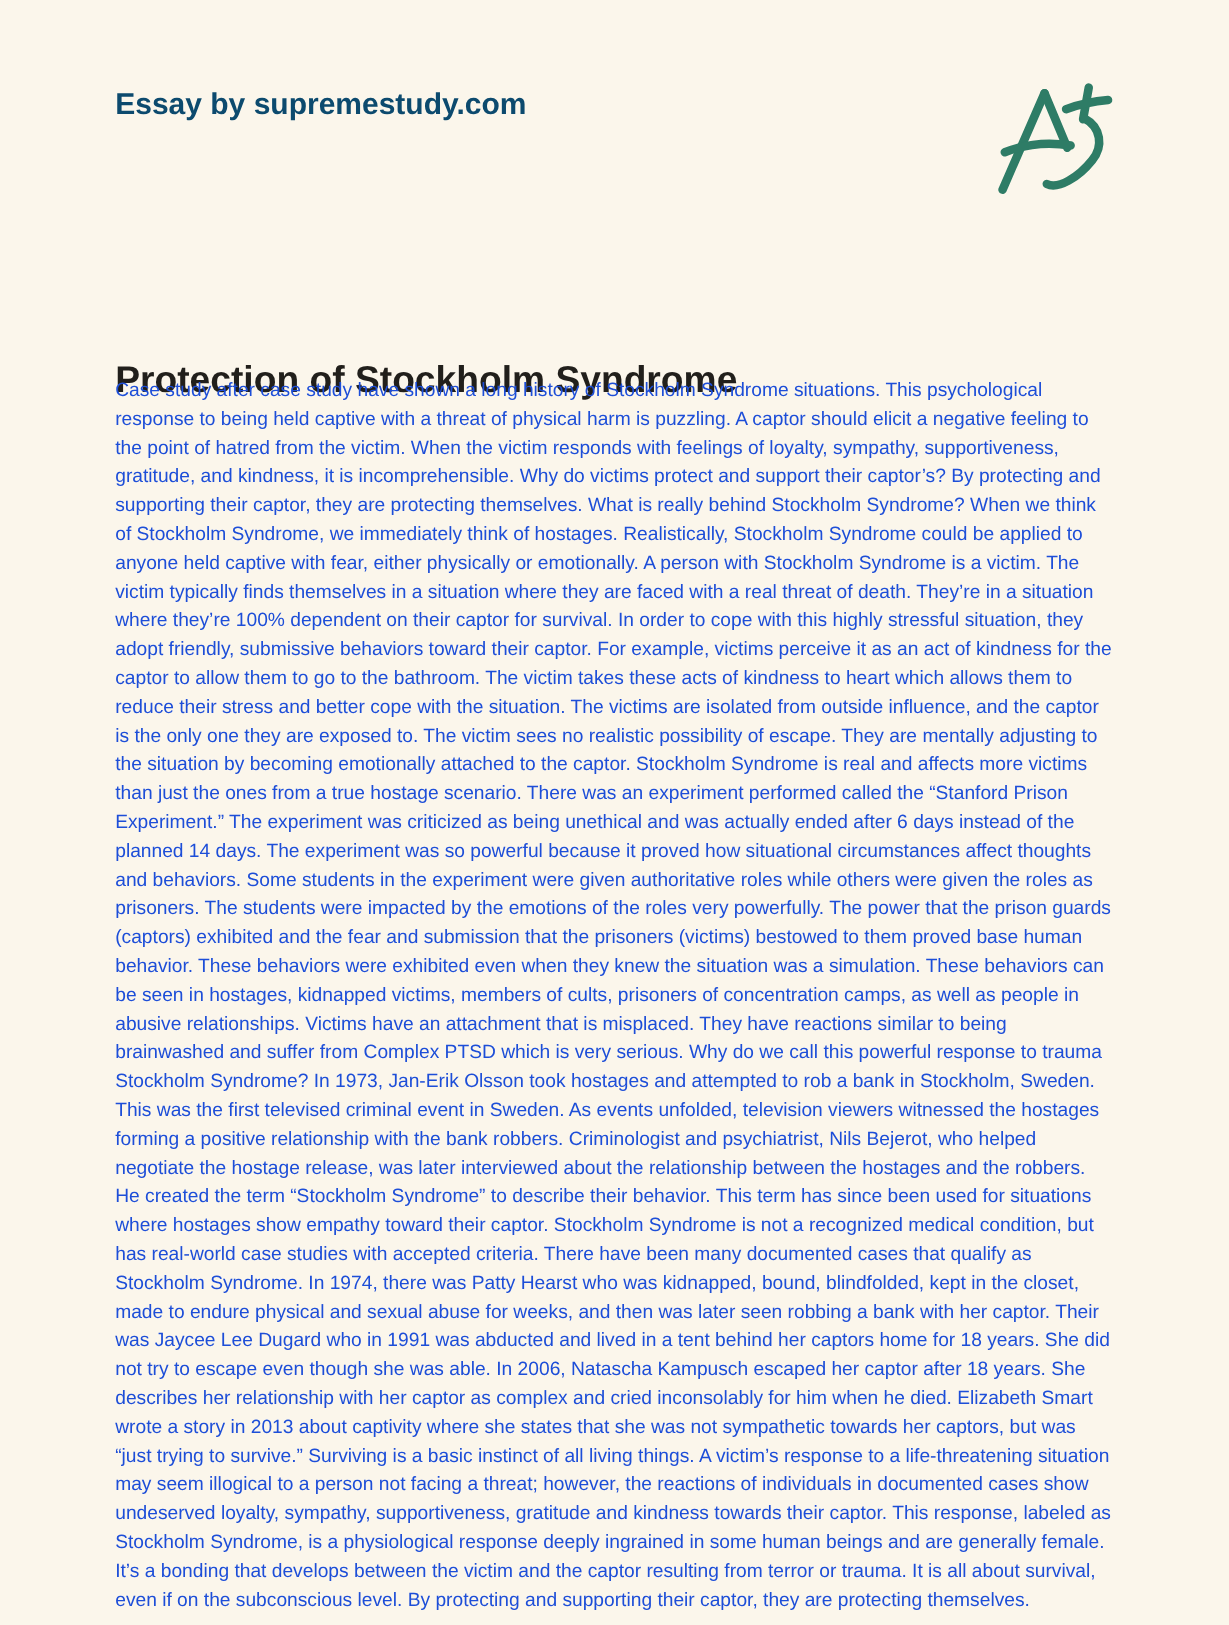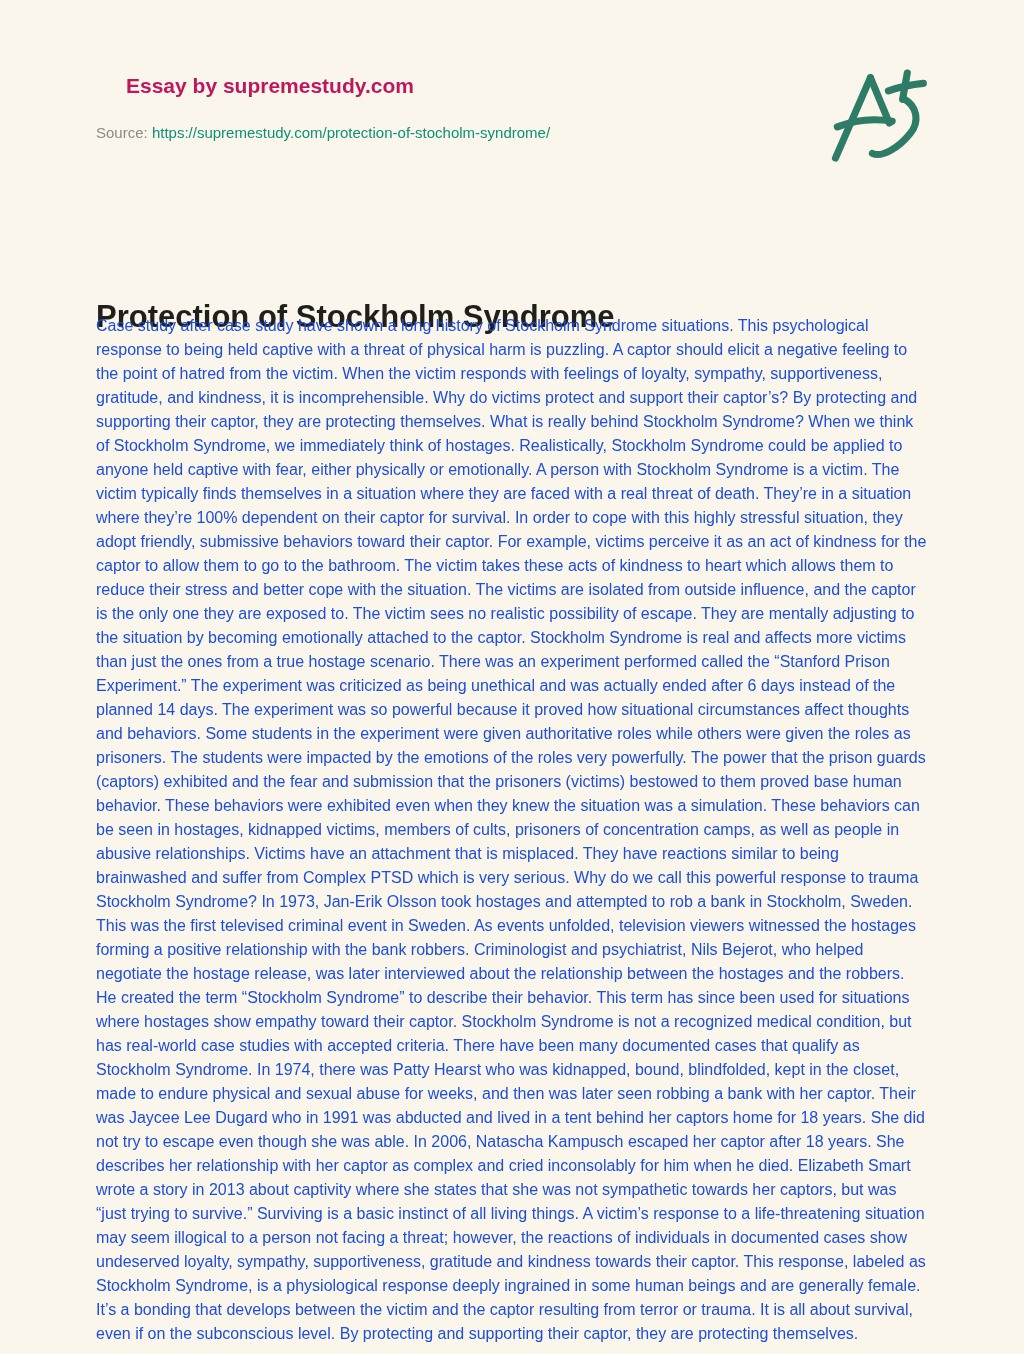--- a/index.html
+++ b/index.html
@@ -9,25 +9,24 @@
     width: 1024px;
     height: 1354px;
     background: #fbf6eb;
     overflow: hidden;
     font-family: "Liberation Sans", sans-serif;
   }
   .site-title {
     position: absolute;
     left: 96px;
     top: 74px;
-    font-size: 21px;
+    font-size: 25px;
     font-weight: 700;
-    color: #be185d;
+    color: #0c4a6e;
     line-height: 1.1;
-    margin-left: 30px;
   }
   .source-line {
     position: absolute;
     left: 96px;
     top: 123px;
     font-size: 15px;
     line-height: 1.3;
     color: #8d8a84;
   }
   .source-line a {
@@ -65,24 +64,20 @@
     text-align: left;
   }
 </style>
 </head>
 <body>
 
 <div class="page">
 
   <h1 class="site-title">Essay by supremestudy.com</h1>
 
-  <div class="source-line">
-    <span>Source:</span>
-    <a href="#">https://supremestudy.com/protection-of-stocholm-syndrome/</a>
-  </div>
 
   <div class="logo">
     <svg viewBox="0 0 110 105" xmlns="http://www.w3.org/2000/svg">
       <g fill="none" stroke="#2e7c66" stroke-width="7.5" stroke-linecap="round">
 
         <path d="M10 97 L47 12"></path>
 
         <path d="M47 12 L67 60"></path>
 
         <path d="M12 64 C 32 56, 52 55, 70 58"></path>

